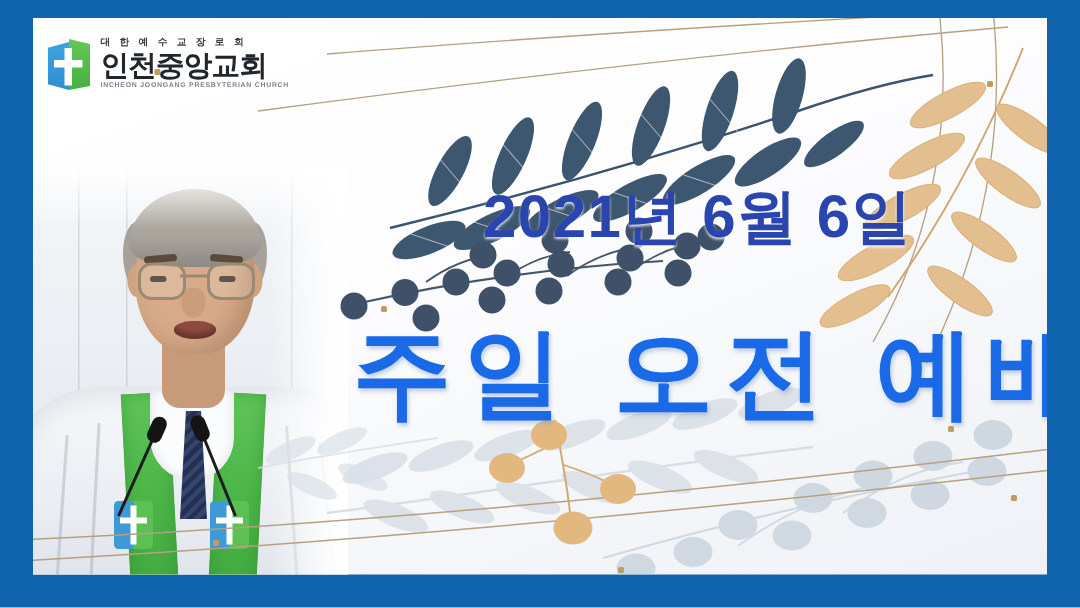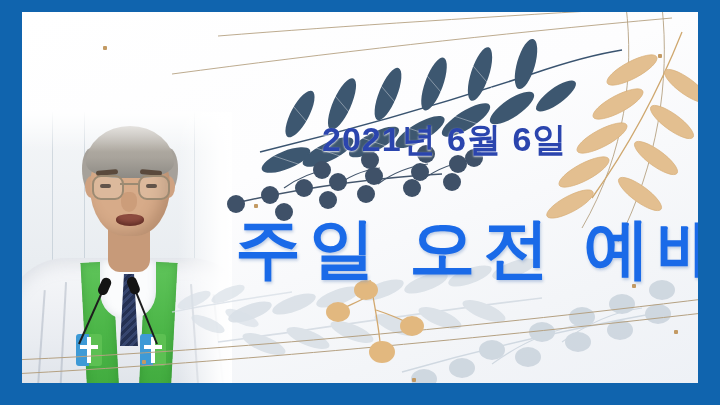--- a/index.html
+++ b/index.html
@@ -305,21 +305,21 @@
     color: #7a8490;
     font-weight: bold;
     white-space: nowrap;
   }
 
   
   #date-text {
     position: absolute;
     left: 300px;
     top: 105px;
-    font-size: 34px;
+    font-size: 40px;
     font-weight: bold;
     color: #2b45ae;
     letter-spacing: 1px;
     white-space: nowrap;
     z-index: 25;
     text-shadow: 0 1px 2px rgba(255,255,255,.85);
   }
   #title-text {
     position: absolute;
     left: 213px;
@@ -553,18 +553,31 @@
         <path d="M354 298 C 366 302, 376 306, 384 310" stroke="#d2a86e" stroke-width="1.2" fill="none"></path>
         <g fill="#e2b87f">
           <ellipse cx="316" cy="300" rx="12" ry="10"></ellipse>
           <ellipse cx="344" cy="278" rx="12" ry="10"></ellipse>
           <ellipse cx="390" cy="314" rx="12" ry="10"></ellipse>
           <ellipse cx="360" cy="340" rx="13" ry="11"></ellipse>
         </g>
       </g>
     </svg>
 
+    <div id="logo">
+      <div class="mark">
+        <div class="pl"></div>
+        <div class="pr"></div>
+        <div class="cx-v"></div>
+        <div class="cx-h"></div>
+      </div>
+      <div class="words">
+        <div class="w-top">대 한 예 수 교 장 로 회</div>
+        <div class="w-main">인천중앙교회</div>
+        <div class="w-sub">INCHEON JOONGANG PRESBYTERIAN CHURCH</div>
+      </div>
+    </div>
 
     <div id="date-text">2021년 6월 6일</div>
     <div id="title-text">주일 오전 예배</div>
 
   </div>
 </div>
 
 </body></html>

